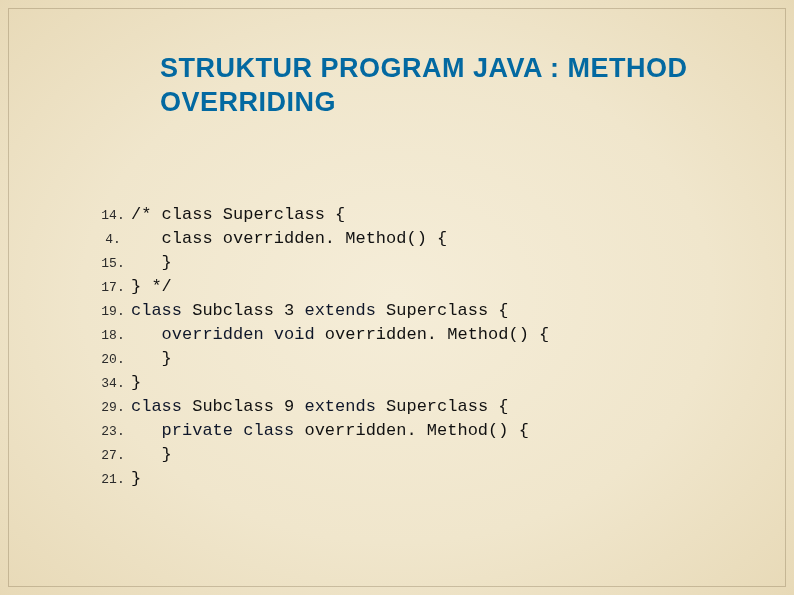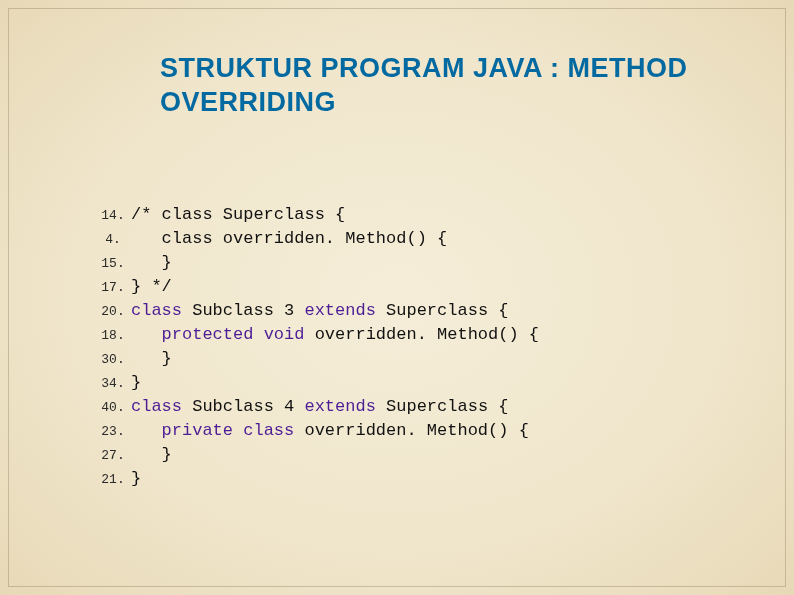--- a/index.html
+++ b/index.html
@@ -53,21 +53,21 @@
     width: 36px;
     text-align: center;
     flex-shrink: 0;
   }
   .code {
     font-family: "Courier New", Courier, monospace;
     font-size: 17px;
     color: #111;
     white-space: pre;
   }
-  .kw { color: #4c1d95; }
+  .kw { color: #0f172a; }
   .cmt { color: #111; margin-top: 19px; } 
 </style>
 </head>
 <body>
 
 <div class="slide-border"></div>
 
 <div class="title-block">
   <h1>STRUKTUR PROGRAM JAVA : METHOD OVERRIDING</h1>
 </div>
@@ -83,38 +83,38 @@
     </div>
     <div class="code-line">
       <span class="ln">15.</span>
       <span class="code"><span class="cmt">   }</span></span>
     </div>
     <div class="code-line">
       <span class="ln">17.</span>
       <span class="code"><span class="cmt">} */</span></span>
     </div>
     <div class="code-line">
-      <span class="ln">20.</span>
+      <span class="ln">19.</span>
       <span class="code"><span class="kw">class</span><span> Subclass 3 </span><span class="kw">extends</span><span> Superclass {</span></span>
     </div>
     <div class="code-line">
       <span class="ln">18.</span>
-      <span class="code"><span>   </span><span class="kw">protected void</span><span> overridden. Method() {</span></span>
+      <span class="code"><span>   </span><span class="kw">overridden void</span><span> overridden. Method() {</span></span>
     </div>
     <div class="code-line">
-      <span class="ln">30.</span>
+      <span class="ln">20.</span>
       <span class="code"><span>   }</span></span>
     </div>
     <div class="code-line">
       <span class="ln">34.</span>
       <span class="code"><span>}</span></span>
     </div>
     <div class="code-line">
-      <span class="ln">40.</span>
-      <span class="code"><span class="kw">class</span><span> Subclass 4 </span><span class="kw">extends</span><span> Superclass {</span></span>
+      <span class="ln">29.</span>
+      <span class="code"><span class="kw">class</span><span> Subclass 9 </span><span class="kw">extends</span><span> Superclass {</span></span>
     </div>
     <div class="code-line">
       <span class="ln">23.</span>
       <span class="code"><span>   </span><span class="kw">private class</span><span> overridden. Method() {</span></span>
     </div>
     <div class="code-line">
       <span class="ln">27.</span>
       <span class="code"><span>   }</span></span>
     </div>
     <div class="code-line">

